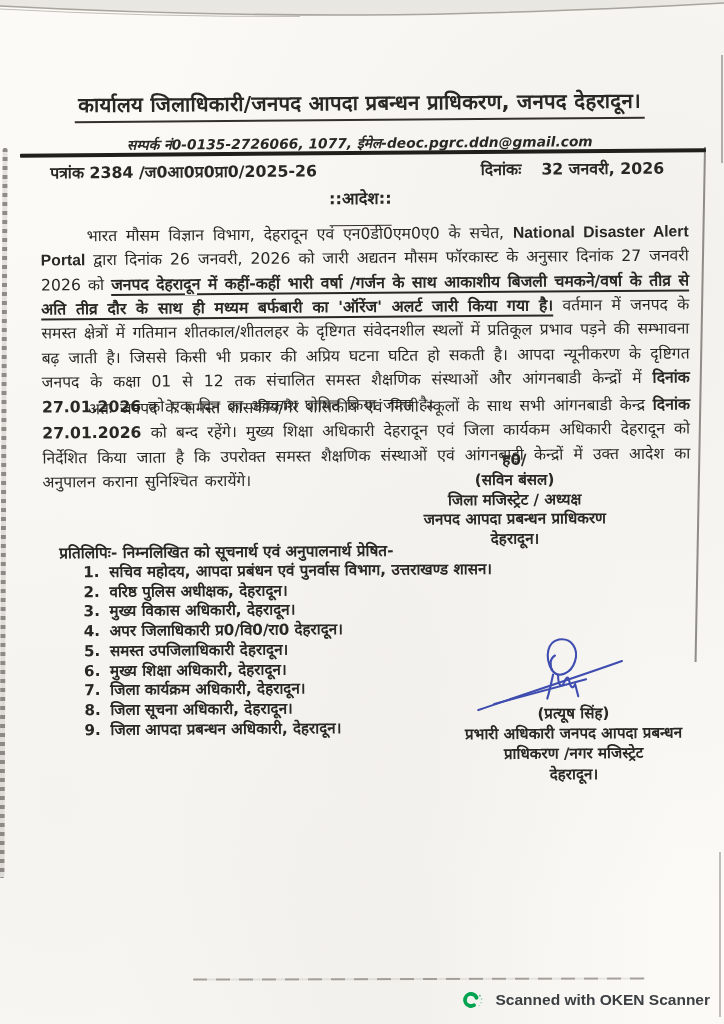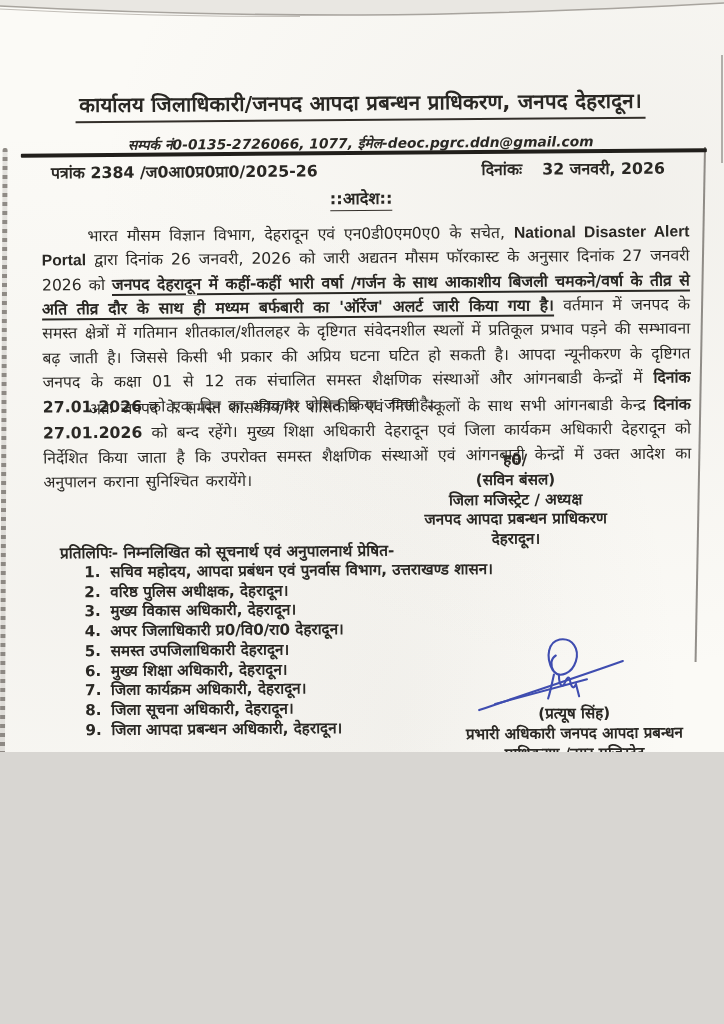--- a/index.html
+++ b/index.html
@@ -1,38 +1,38 @@
 <!DOCTYPE html>
 <html lang="hi"><head>
 <meta charset="utf-8">
 <style>
   html,body{margin:0;padding:0;background:#d8d6d2;}
   .scan{
-    position:relative;width:724px;height:752px;overflow:hidden;
+    position:relative;width:724px;height:1024px;overflow:hidden;
     background:
       radial-gradient(ellipse at 88% 28%, rgba(175,170,162,0.12), transparent 60%),
       radial-gradient(ellipse at 8% 78%, rgba(175,170,162,0.09), transparent 55%),
       radial-gradient(ellipse at 55% 96%, rgba(175,170,162,0.10), transparent 50%),
       #fbfaf6;
     font-family:"DejaVu Sans","Liberation Serif",sans-serif;
     color:#2a2824;
   }
   .tilt{position:absolute;inset:0;transform:rotate(-0.45deg);transform-origin:50% 40%;}
   .abs{position:absolute;}
 
   
   .office-title{top:88px;left:0;width:724px;text-align:center;font-size:20.5px;font-weight:700;letter-spacing:0.2px;}
   .office-title span{display:inline-block;border-bottom:2.3px solid #332f2a;padding:0 4px 3px 4px;}
   .contact-line{top:133px;left:0;width:724px;text-align:center;font-size:13.8px;font-weight:700;font-style:italic;}
   .contact-line span{display:inline-block;border-bottom:1.8px solid #332f2a;padding-bottom:1px;}
   .rule{top:151px;left:22px;width:686px;height:3.6px;background:#211f1b;border-radius:1px;}
   .ref-row{top:159px;left:52px;width:614px;display:flex;justify-content:space-between;font-size:15.8px;font-weight:600;}
   .date-wrap{display:flex;gap:20px;}
   .order-heading{top:186px;left:0;width:724px;text-align:center;font-size:16.4px;font-weight:700;}
-  .order-heading span{display:inline-block;border-bottom:1.6px solid #332f2a;padding-bottom:1px;}
+  .order-heading span{display:inline-block;border-bottom:1.6px solid #332f2a;padding-bottom:16px;}
 
   
   .para{left:42px;width:648px;text-align:justify;font-size:15.7px;line-height:24.4px;font-weight:500;word-spacing:2px;}
   .para1{top:206px;text-indent:46px;}
   .para2{top:379px;text-indent:46px;}
   .u-seg{text-decoration:underline;text-underline-offset:3.5px;text-decoration-thickness:1.6px;font-weight:600;}
   .b-seg{font-weight:700;}
   .eng{font-family:"Liberation Sans","DejaVu Sans",sans-serif;font-weight:700;}
 
   
@@ -176,15 +176,16 @@
   </div>
 
   <div class="abs scanner-footer">
     <svg viewBox="0 0 27 24" width="23" height="20">
       <circle cx="10.5" cy="12" r="7.2" fill="none" stroke="#00a34f" stroke-width="4.6" stroke-linecap="round" stroke-dasharray="34 11.2" stroke-dashoffset="-5.6" transform="rotate(14 10.5 12)"></circle>
       <circle cx="21.2" cy="6.8" r="1.1" fill="#5cb98c"></circle>
       <circle cx="23.2" cy="10.8" r="1.0" fill="#7bc4a1"></circle>
       <circle cx="22.6" cy="15.2" r="0.9" fill="#8ccaa9"></circle>
       <circle cx="20.2" cy="18.8" r="0.8" fill="#a3d4bb"></circle>
     </svg>
+    <span>Scanned with OKEN Scanner</span>
   </div>
 
 </div>
 
 </body></html>

